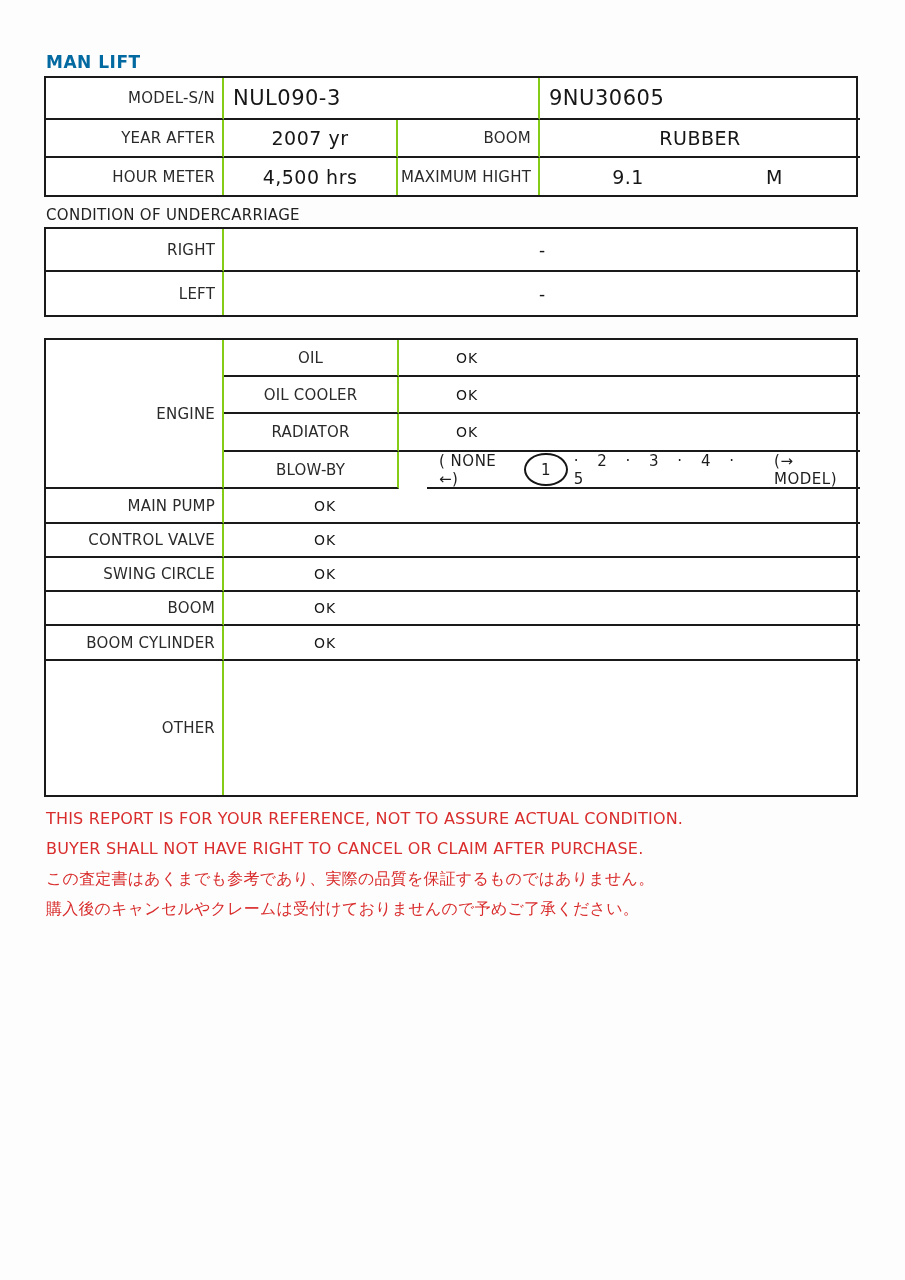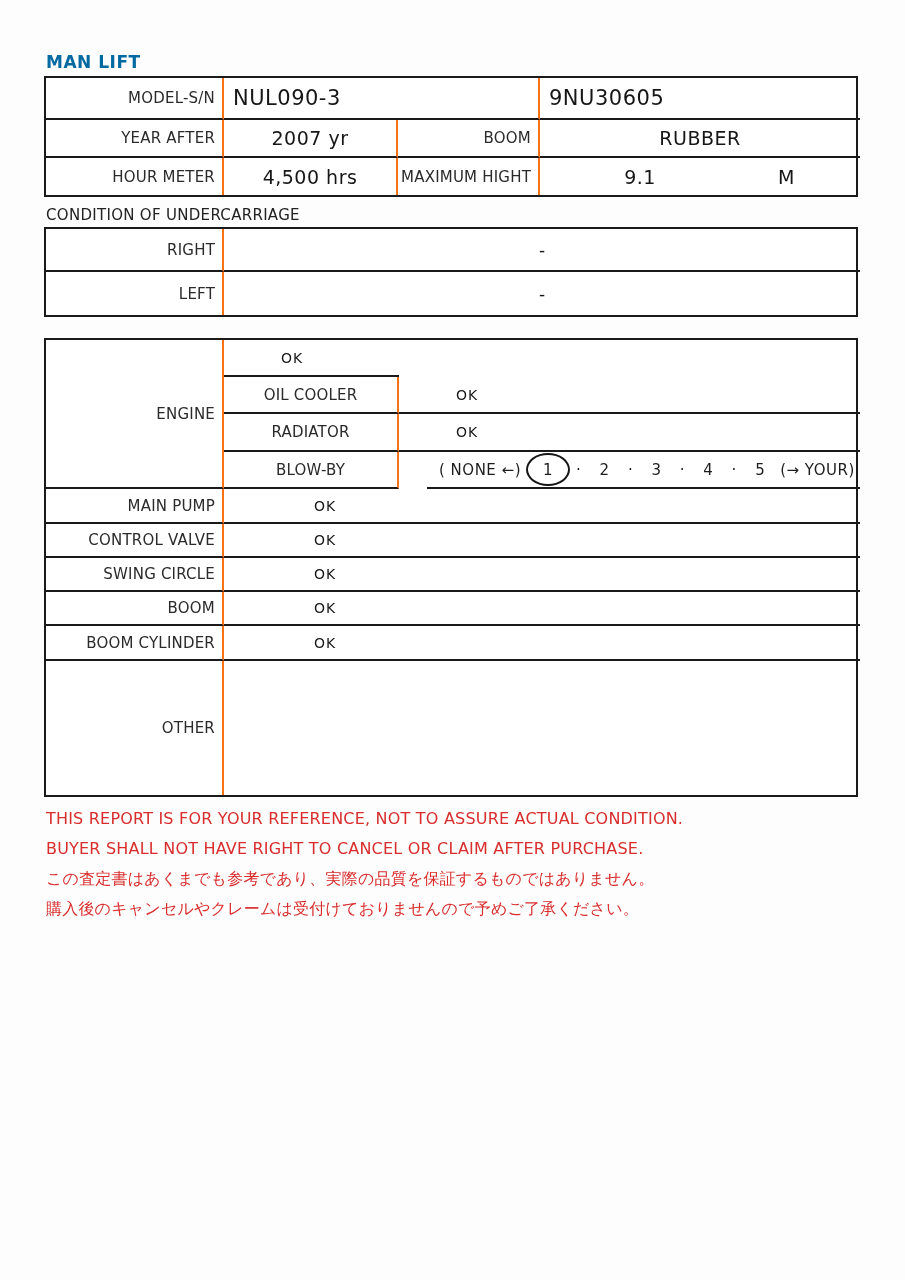--- a/index.html
+++ b/index.html
@@ -18,33 +18,33 @@
   .section-title {
     position: absolute; left: 46px; top: 206px;
     font-size: 15px; color: #222; letter-spacing: 0.3px;
   }
   .tbl {
     position: absolute; left: 44px; width: 814px;
     border: 2px solid #1a1a1a; background: #fff;
     display: grid;
   }
   .cell { display: flex; align-items: center; }
-  .br { border-right: 2px solid #f97316; }
+  .br { border-right: 2px solid #84cc16; }
   .bb { border-bottom: 2px solid #1a1a1a; }
   .lab { font-size: 15px; color: #2a2a2a; justify-content: flex-end; padding-right: 7px; letter-spacing: 0.2px; }
   .ctr { justify-content: center; }
   .val-lg { font-size: 21px; color: #161616; letter-spacing: 0.5px; padding-left: 9px; }
   .val-md { font-size: 19px; color: #161616; letter-spacing: 0.5px; }
   .ok { font-size: 14px; letter-spacing: 1px; color: #161616; }
 
   
   #spec { top: 76px; grid-template-columns: 178px 174px 142px 320px; grid-template-rows: 42px 38px 37px; }
   .span23 { grid-column: 2 / 4; }
 
-  .maxh-wrap { width: 100%; display: flex; align-items: flex-start; padding-left: 12px; }
+  .maxh-wrap { width: 100%; display: flex; align-items: flex-start; }
   .maxh-val { width: 176px; text-align: center; }
   .maxh-unit { padding-left: 50px; }
 
   
   #under { top: 227px; grid-template-columns: 178px 636px; grid-template-rows: 43px 43px; }
   .dash { font-size: 17px; color: #161616; }
 
   
   #insp { top: 338px; grid-template-columns: 178px 175px 461px;
           grid-template-rows: 37px 37px 38px 37px 35px 34px 34px 34px 35px 134px; }
@@ -102,36 +102,37 @@
 <div class="tbl" id="under">
   <div class="cell lab br bb">RIGHT</div>
   <div class="cell dash ctr bb">-</div>
   <div class="cell lab br">LEFT</div>
   <div class="cell dash ctr">-</div>
 </div>
 
 <div class="tbl" id="insp">
   <div class="cell lab br bb engine-cell">ENGINE</div>
 
+  <div class="cell sublab br bb" style="grid-column:2">OIL</div>
   <div class="cell ok okcell bb">OK</div>
 
   <div class="cell sublab br bb" style="grid-column:2">OIL COOLER</div>
   <div class="cell ok okcell bb">OK</div>
 
   <div class="cell sublab br bb" style="grid-column:2">RADIATOR</div>
   <div class="cell ok okcell bb">OK</div>
 
   <div class="cell sublab br bb" style="grid-column:2">BLOW-BY</div>
   <div class="cell blowby bb">
     <span>( NONE ←)</span>
     <span class="bb-circle">
       <span>1</span>
     </span>
     <span class="bb-rest">· 2 · 3 · 4 · 5</span>
-    <span class="bb-suffix">(→ YOUR)</span>
+    <span class="bb-suffix">(→ MODEL)</span>
   </div>
 
   <div class="cell lab br bb">MAIN PUMP</div>
   <div class="cell ok okcell2 bb span-val">OK</div>
 
   <div class="cell lab br bb">CONTROL VALVE</div>
   <div class="cell ok okcell2 bb span-val">OK</div>
 
   <div class="cell lab br bb">SWING CIRCLE</div>
   <div class="cell ok okcell2 bb span-val">OK</div>

